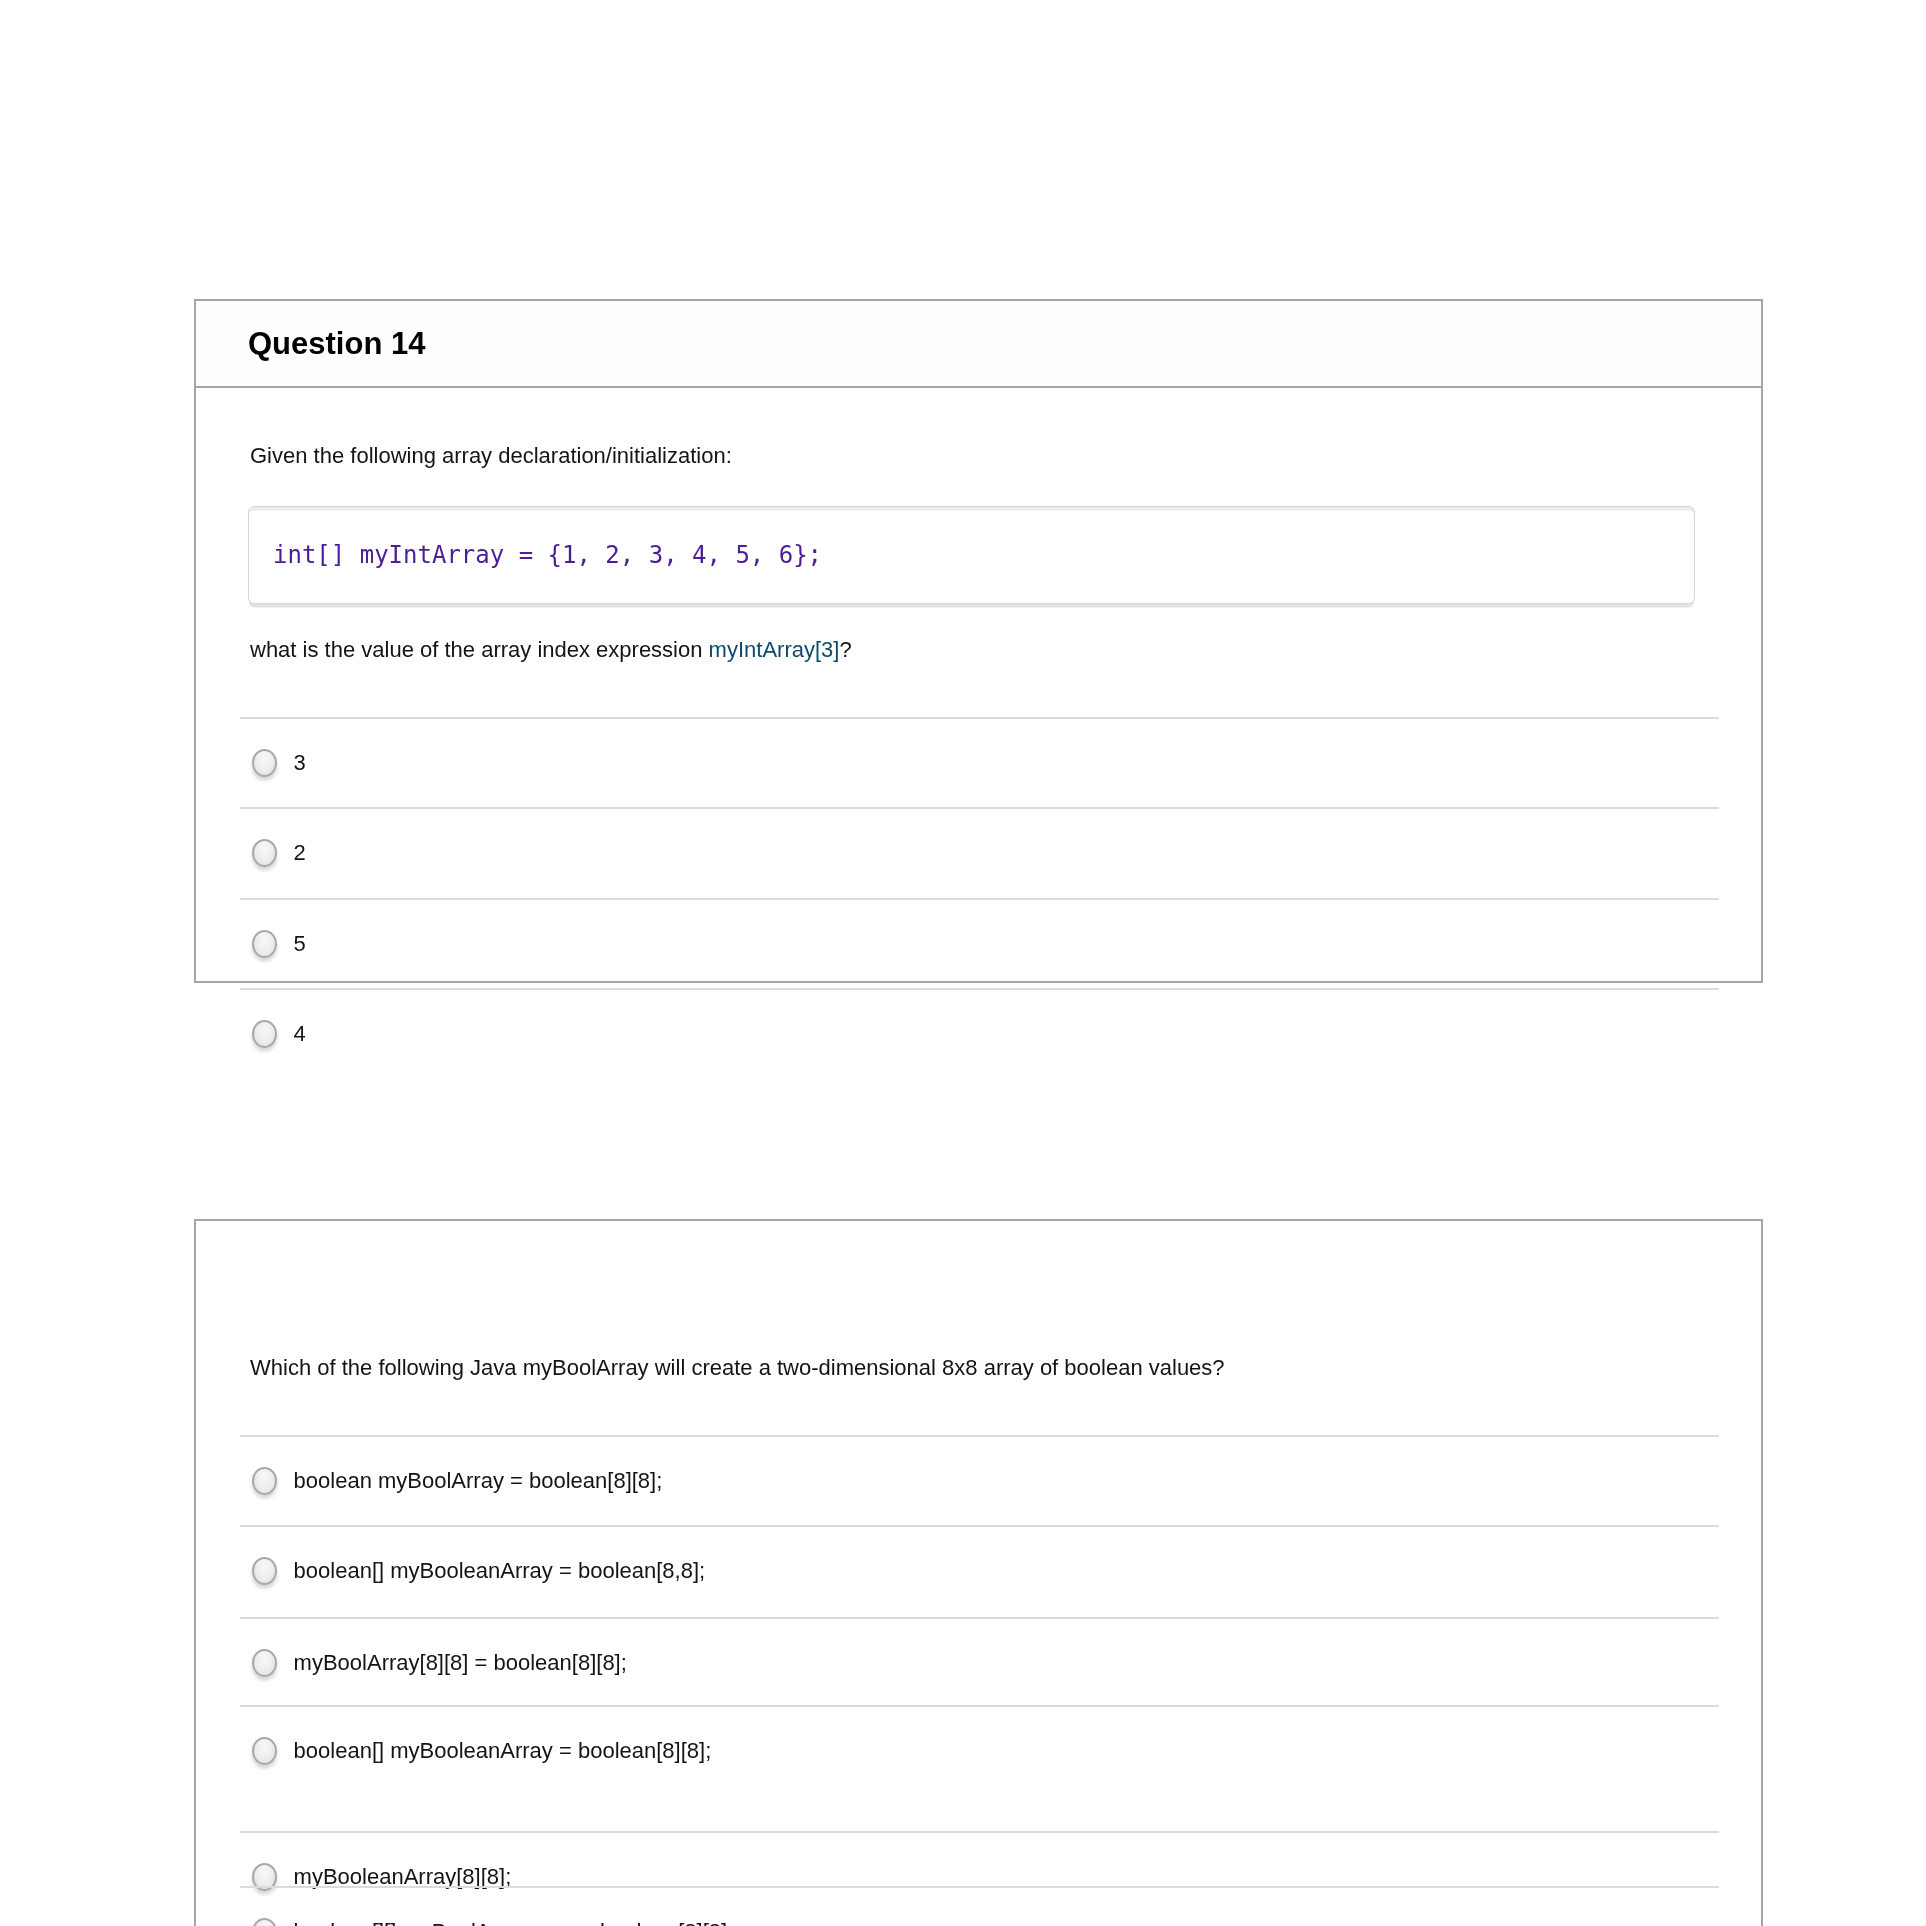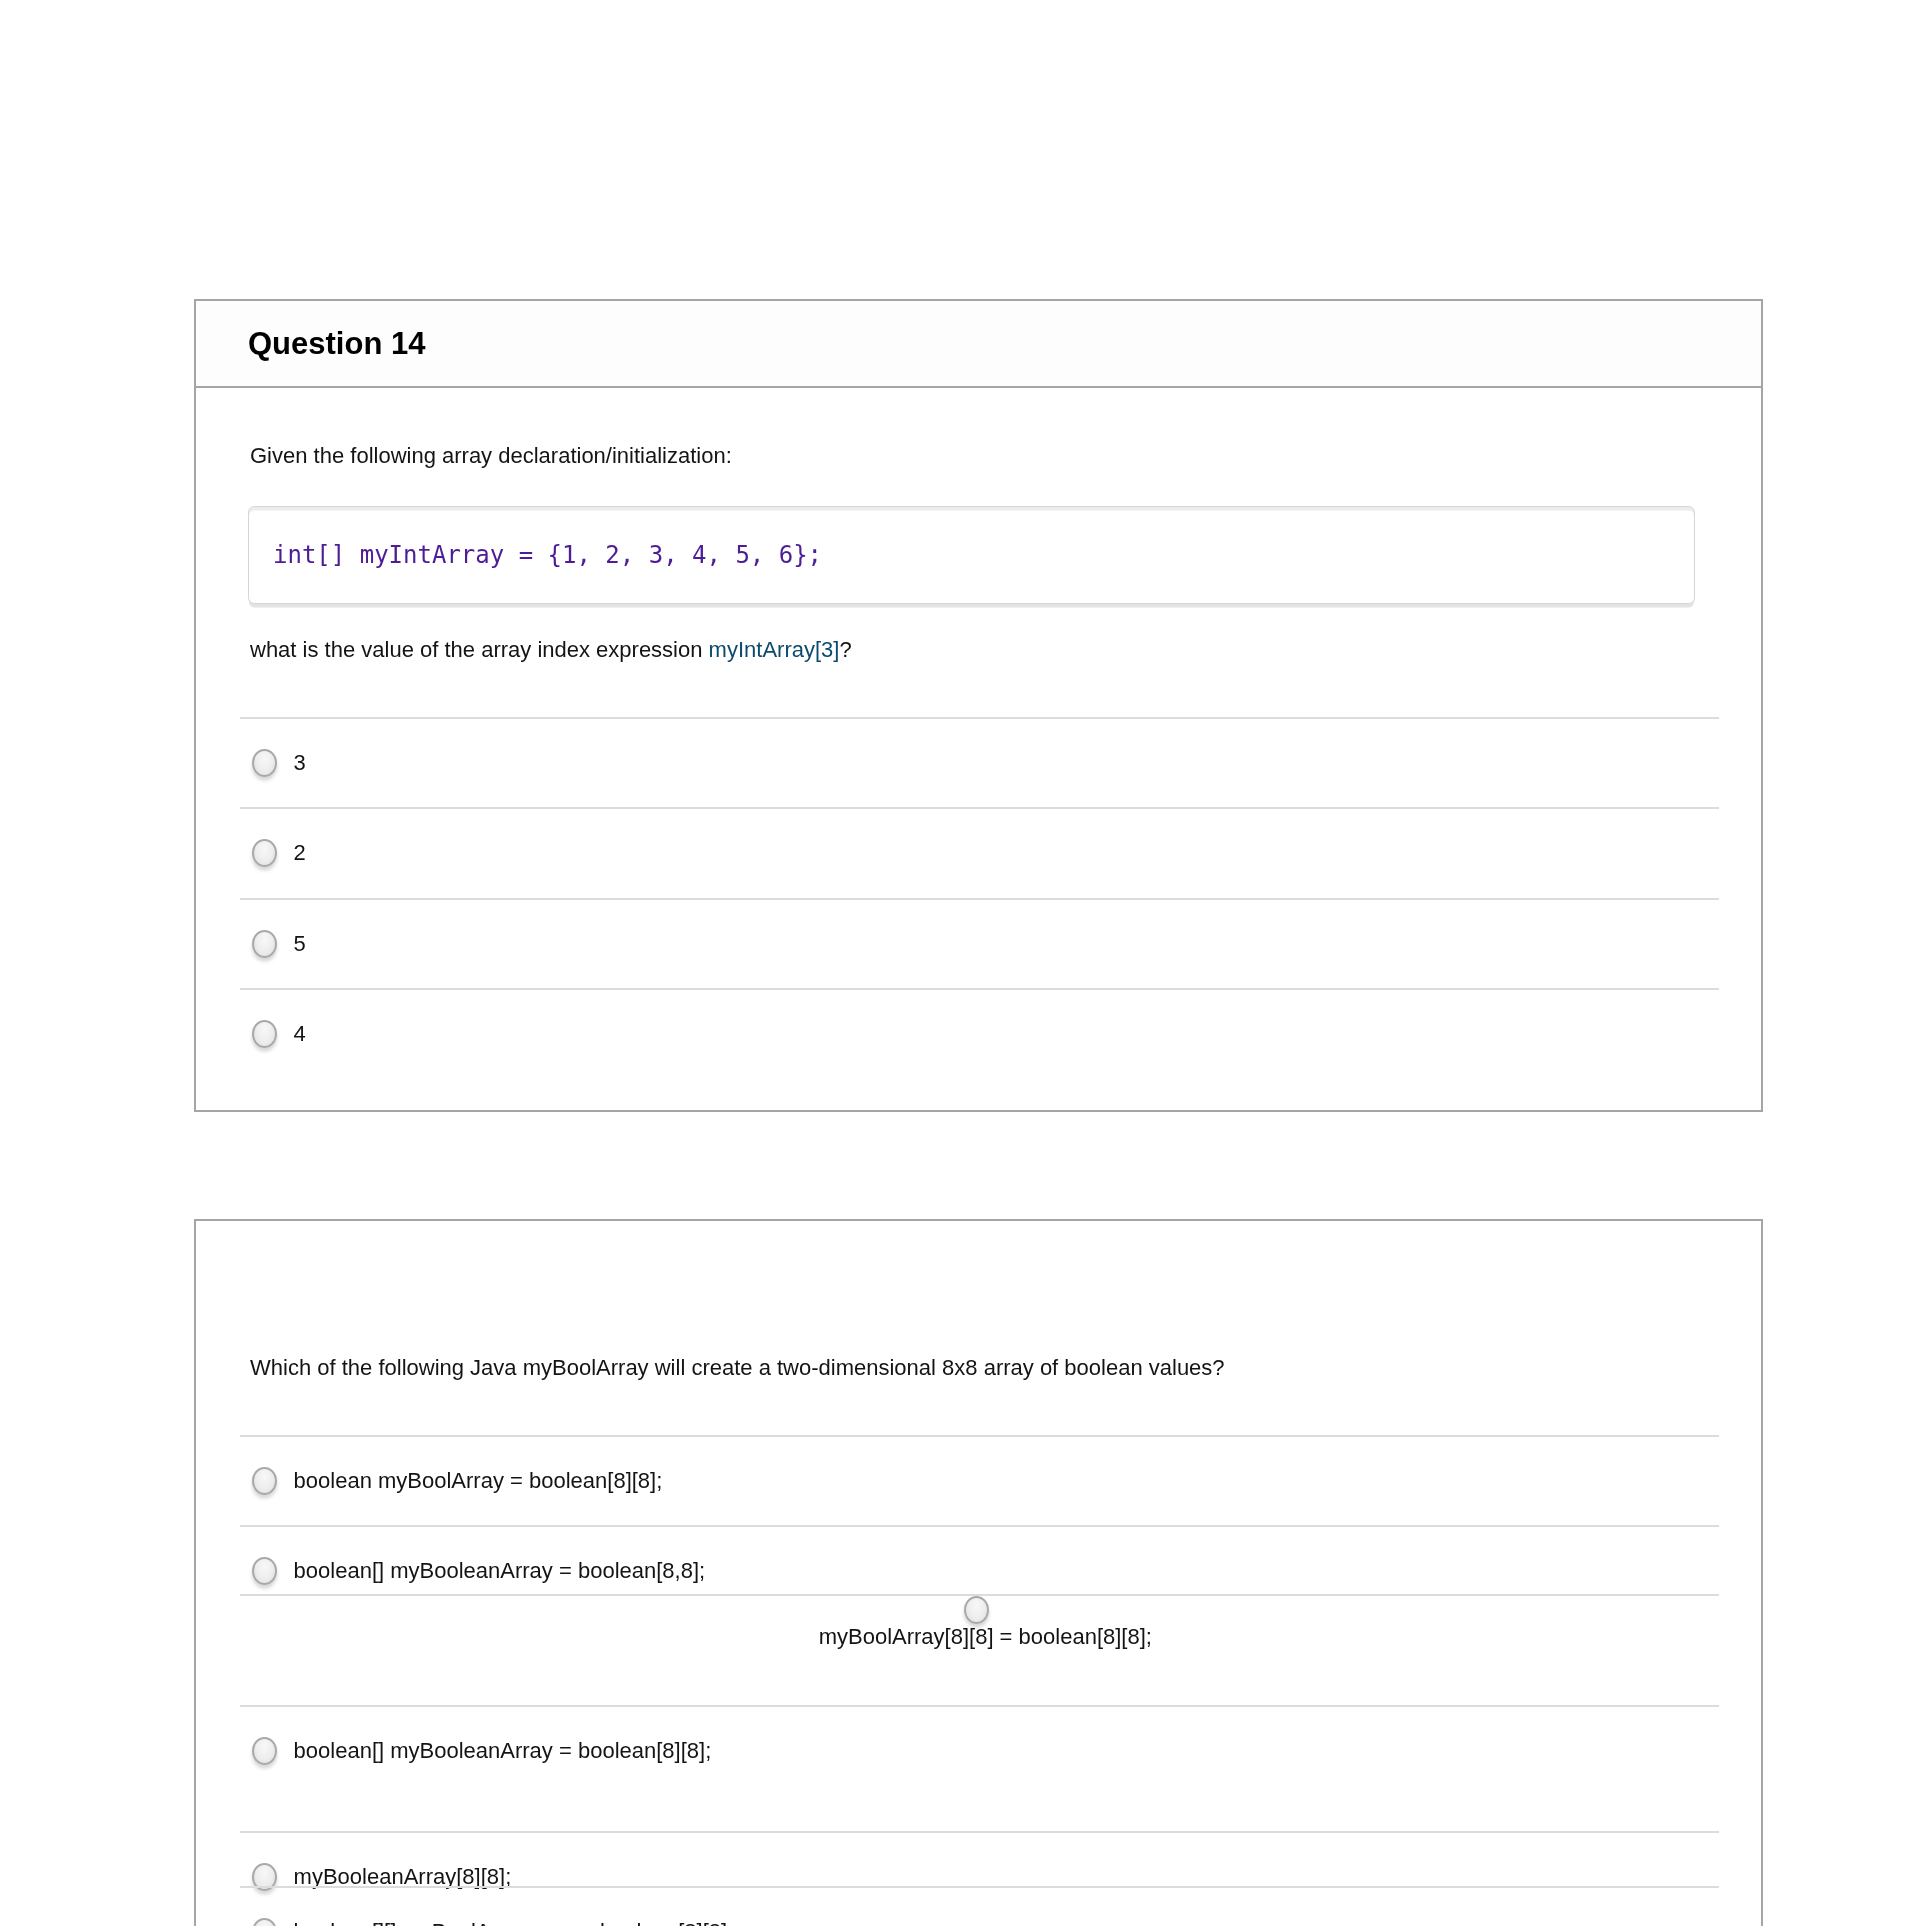--- a/index.html
+++ b/index.html
@@ -36,21 +36,21 @@
   .opt-label{font-size:22px;color:#141414;white-space:nowrap;}
 
   .link{color:#0c4a6e;}
 </style>
 </head>
 <body>
 
 <div class="page">
 
 
-  <section class="qbox" style="top:299px;height:813px;text-decoration:underline;">
+  <section class="qbox" style="top:299px;height:684px;text-decoration:underline;">
     <div class="qheader" style="height:87px;">
       <h2 class="qtitle" style="margin:0;">Question 14</h2>
     </div>
     <p class="qtext" style="top:141px;margin:0;">Given the following array declaration/initialization:</p>
     <div class="codebox" style="top:205px;height:98px;">
       <code class="code-lg">int[] myIntArray = {1, 2, 3, 4, 5, 6};</code>
     </div>
     <p class="qtext" style="top:335px;margin:0;"><span>what is the value of the array index expression </span><span class="link">myIntArray[3]</span><span>?</span></p>
 
     <div class="opt-row" style="top:416px;">
@@ -75,21 +75,21 @@
     <p class="qtext" style="top:133px;margin:0;">Which of the following Java myBoolArray will create a two-dimensional 8x8 array of boolean values?</p>
 
     <div class="opt-row" style="top:214px;">
       <span class="radio"></span>
       <span class="opt-label">boolean myBoolArray = boolean[8][8];</span>
     </div>
     <div class="opt-row" style="top:304px;">
       <span class="radio"></span>
       <span class="opt-label">boolean[] myBooleanArray = boolean[8,8];</span>
     </div>
-    <div class="opt-row" style="top:373px;flex-direction:column;">
+    <div class="opt-row" style="top:396px;">
       <span class="radio"></span>
       <span class="opt-label">myBoolArray[8][8] = boolean[8][8];</span>
     </div>
     <div class="opt-row" style="top:484px;">
       <span class="radio"></span>
       <span class="opt-label">boolean[] myBooleanArray = boolean[8][8];</span>
     </div>
     <div class="opt-row" style="top:574px;margin-top:36px;">
       <span class="radio"></span>
       <span class="opt-label">myBooleanArray[8][8];</span>

